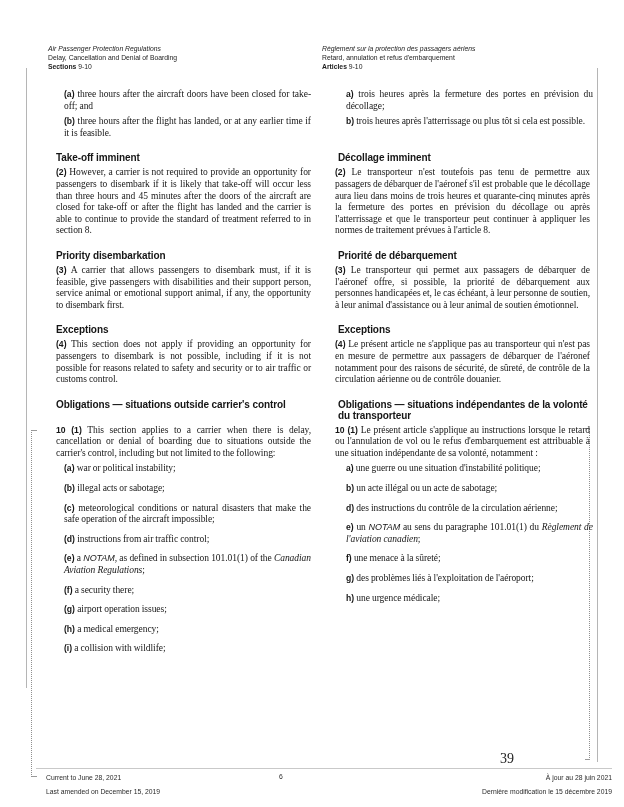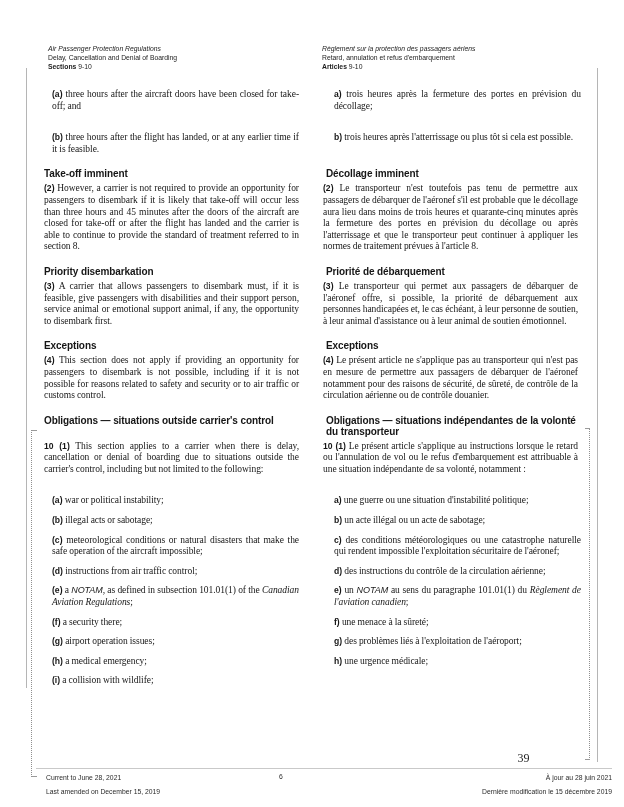--- a/index.html
+++ b/index.html
@@ -20,38 +20,38 @@
   .vline-right{left:597px;top:68px;height:694px;}
   .bracket{position:absolute;border-left:1px dotted #8f8f8f;}
   .bracket-en{left:31px;top:430px;height:347px;}
   .bracket-fr{left:589px;top:428px;height:332px;}
   .bracket .cap{position:absolute;height:1px;width:5px;background:#9a9a9a;}
   .bracket .cap.top{top:0;}
   .bracket .cap.bot{bottom:0;}
   .bracket-en .cap{left:0;}
   .bracket-fr .cap{left:-5px;}
   
-  .content{position:absolute;top:89px;left:44px;width:537px;}
+  .content{position:absolute;top:89px;left:56px;width:537px;}
   .row{display:grid;grid-template-columns:255px 255px;column-gap:27px;align-items:start;}
-  .row + .row{margin-top:20px;}
+  .row + .row{margin-top:4px;}
   .row.hrow{margin-top:13px;}
   .row.prow{margin-top:4px;gap:24px;}
   .para{font-size:9.5px;line-height:11.6px;text-align:justify;
         letter-spacing:-0.05px;word-spacing:-0.2px;margin:0;}
   .item{padding-left:8px;}
   .lbl{font-family:"Liberation Sans",sans-serif;font-weight:bold;
        font-size:8.6px;letter-spacing:0;}
   .heading{font-family:"Liberation Sans",sans-serif;font-weight:bold;
            font-size:10px;line-height:11px;letter-spacing:-0.1px;margin:0;text-align:left;}
   .list .item + .item{margin-top:8px;}
   .notam{font-style:italic;font-family:"Liberation Sans",sans-serif;font-size:9px;}
   .reg-title{font-style:italic;}
   
-  .page-corner{position:absolute;top:751px;left:500px;width:47px;text-align:center;
-               font-size:12px;color:#222;}
+  .page-corner{position:absolute;top:751px;left:500px;width:47px;text-align:left;
+               font-size:14px;color:#222;}
   .footer-rule{position:absolute;top:768px;left:36px;width:576px;height:1px;background:#c9c9c9;}
   .ftxt{position:absolute;font-family:"Liberation Sans",sans-serif;font-size:6.8px;
         line-height:8px;color:#2b2b2b;white-space:nowrap;}
   .f-cur-en{top:774px;left:46px;}
   .f-amd-en{top:788px;left:46px;}
   .f-page{top:773px;left:279px;}
   .f-cur-fr{top:774px;right:12px;text-align:right;}
   .f-amd-fr{top:788px;right:12px;text-align:right;}
 </style>
 </head>
@@ -141,21 +141,20 @@
         <p class="para item"><b class="lbl">(d)</b> <span>instructions from air traffic control;</span></p>
         <p class="para item"><b class="lbl">(e)</b> <span>a </span><i class="notam">NOTAM</i><span>, as defined in subsection 101.01(1) of the </span><i class="reg-title">Canadian Aviation Regulations</i><span>;</span></p>
         <p class="para item"><b class="lbl">(f)</b> <span>a security there;</span></p>
         <p class="para item"><b class="lbl">(g)</b> <span>airport operation issues;</span></p>
         <p class="para item"><b class="lbl">(h)</b> <span>a medical emergency;</span></p>
         <p class="para item"><b class="lbl">(i)</b> <span>a collision with wildlife;</span></p>
       </div>
       <div class="list" lang="fr">
         <p class="para item"><b class="lbl">a)</b> <span>une guerre ou une situation d'instabilité politique;</span></p>
         <p class="para item"><b class="lbl">b)</b> <span>un acte illégal ou un acte de sabotage;</span></p>
-        <p class="para item"><b class="lbl">c)</b> <span>des conditions météorologiques ou une catastrophe naturelle qui rendent impossible l'exploitation sécuritaire de l'aéronef;</span></p>
         <p class="para item"><b class="lbl">d)</b> <span>des instructions du contrôle de la circulation aérienne;</span></p>
         <p class="para item"><b class="lbl">e)</b> <span>un </span><i class="notam">NOTAM</i><span> au sens du paragraphe 101.01(1) du </span><i class="reg-title">Règlement de l'aviation canadien</i><span>;</span></p>
         <p class="para item"><b class="lbl">f)</b> <span>une menace à la sûreté;</span></p>
         <p class="para item"><b class="lbl">g)</b> <span>des problèmes liés à l'exploitation de l'aéroport;</span></p>
         <p class="para item"><b class="lbl">h)</b> <span>une urgence médicale;</span></p>
       </div>
     </div>
 
   </main>
 

